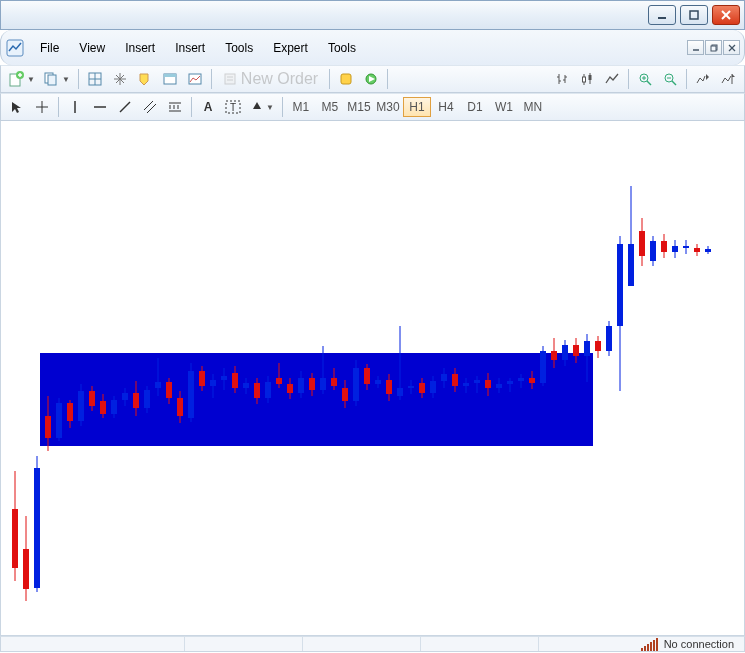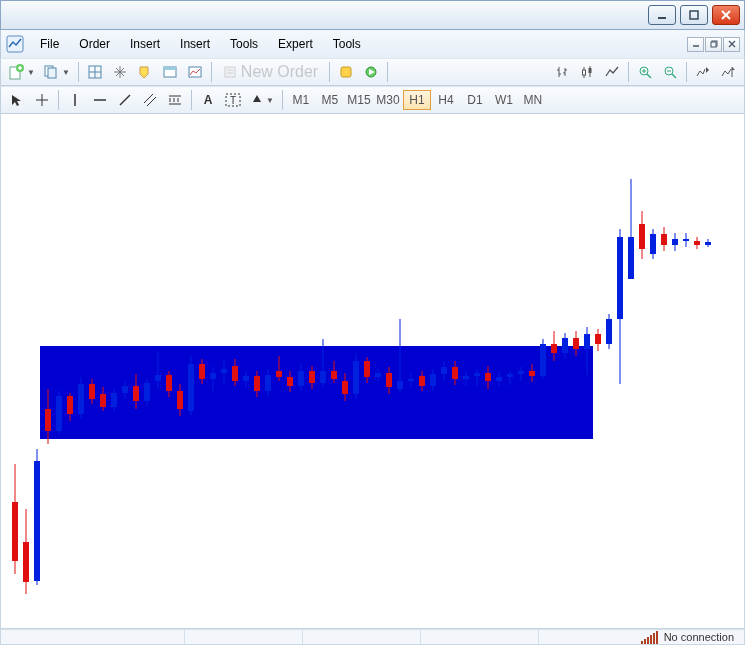--- a/index.html
+++ b/index.html
@@ -5,21 +5,21 @@
   * { box-sizing: border-box; margin: 0; padding: 0; }
   body { font-family: "Segoe UI", Tahoma, sans-serif; font-size: 12px; background: #fff; width: 745px; height: 653px; overflow: hidden; }
 
   
   .titlebar { height: 30px; background: linear-gradient(#f9fbfd, #e8f0f8 50%, #dce7f3); border: 1px solid #8ba6c3; display: flex; align-items: center; justify-content: flex-end; padding: 0 4px; gap: 4px; }
   .ctrlbtn { width: 28px; height: 20px; border: 1px solid #4a6a8a; border-radius: 3px; display: flex; align-items: center; justify-content: center; background: linear-gradient(#f6f9fc, #d7e4f1); cursor: pointer; }
   .ctrlbtn.close { background: linear-gradient(#f08060, #d83a1a); border-color: #a02a10; }
   .ctrlbtn.close svg { stroke: #fff; }
 
   
-  .menubar { height: 28px; background: linear-gradient(#f4f8fc, #e6eef8); border-left: 1px solid #b9c9d9; border-right: 1px solid #b9c9d9; display: flex; align-items: center; padding: 9px 4px; gap: 2px; }
+  .menubar { height: 35px; background: linear-gradient(#f4f8fc, #e6eef8); border-left: 1px solid #b9c9d9; border-right: 1px solid #b9c9d9; display: flex; align-items: center; padding: 9px 4px; gap: 2px; border-radius: 12px; }
   .appicon { width: 20px; height: 20px; margin-right: 4px; display: flex; align-items: center; justify-content: center; }
   .menu-item { padding: 3px 9px; cursor: default; border-radius: 2px; }
   .mdi-controls { margin-left: auto; display: flex; gap: 1px; }
   .mdi-btn { width: 17px; height: 15px; border: 1px solid #a5b5c5; background: linear-gradient(#fefefe,#e5ecf3); display: flex; align-items:center; justify-content:center; cursor:pointer; }
 
   
   .toolbar { height: 28px; background: linear-gradient(#fafcfe, #e9f0f8); border: 1px solid #c2cfdd; border-top: 1px solid #dde6ef; display: flex; align-items: center; padding: 0 4px; gap: 1px; }
   .tbtn { min-width: 24px; height: 22px; border: 1px solid transparent; border-radius: 2px; display: flex; align-items: center; justify-content: center; padding: 0 3px; cursor: pointer; }
   .tbtn.disabled { opacity: 0.5; cursor: default; }
   .tbtn.text { padding: 0 6px; gap: 4px; font-size: 16px; color: #444; }
@@ -67,21 +67,21 @@
 </div>
 
 <div class="menubar">
   <div class="appicon">
     <svg width="18" height="18">
         <rect x="1" y="1" width="16" height="16" rx="2" fill="#e8f2fc" stroke="#5a8bbf"></rect>
         <polyline points="3,12 7,7 10,10 15,4" fill="none" stroke="#2a6ab0" stroke-width="1.5"></polyline>
       </svg>
   </div>
   <div class="menu-item">File</div>
-  <div class="menu-item">Order</div>
+  <div class="menu-item">View</div>
   <div class="menu-item">Insert</div>
   <div class="menu-item">Insert</div>
   <div class="menu-item">Tools</div>
   <div class="menu-item">Expert</div>
   <div class="menu-item">Tools</div>
   <div class="mdi-controls">
     <div class="mdi-btn">
         <svg width="8" height="8">
           <line x1="1" y1="6" x2="7" y2="6" stroke="#456" stroke-width="1.5"></line>
         </svg>

